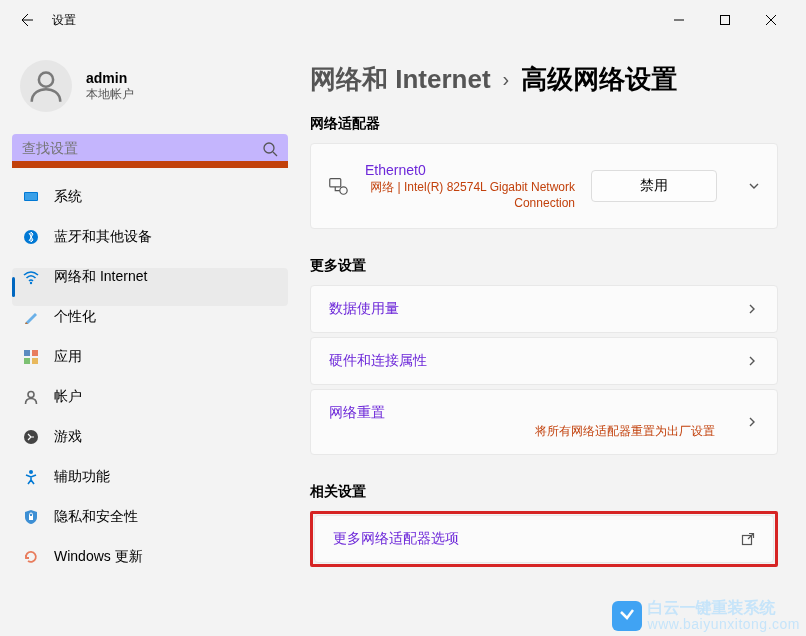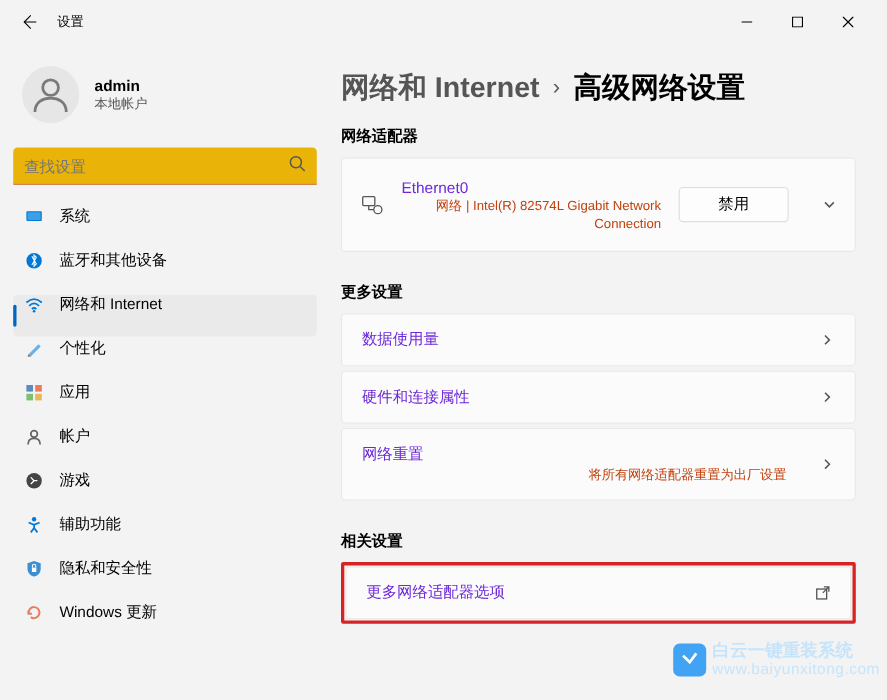--- a/index.html
+++ b/index.html
@@ -85,22 +85,22 @@
       color: #555;
     }
     .search-box {
       position: relative;
       margin-bottom: 20px;
     }
     .search-input {
       width: 100%;
       height: 34px;
       border: none;
-      border-bottom: 1px solid #c2410c;
-      background: #eab308;
+      border-bottom: 7px solid #c2410c;
+      background: #c4b5fd;
       padding: 0 40px 0 10px;
       font-size: 14px;
       outline: none;
       border-radius: 4px 4px 0 0;
     }
     .search-icon-wrap {
       position: absolute;
       right: 10px;
       top: 50%;
       transform: translateY(-50%);
@@ -209,21 +209,21 @@
     .card-sub {
       font-size: 12px;
       color: #c2410c;
       margin-top: 1px;
       text-align: right;
     }
     .card-btn {
       background: #fdfdfd;
       border: 1px solid #ddd;
       border-radius: 4px;
-      padding: 6px 35px;
+      padding: 6px 48px;
       font-size: 14px;
       cursor: pointer;
     }
     .chevron {
       width: 14px;
       height: 14px;
       display: flex;
       align-items: center;
       justify-content: center;
       color: #555;
@@ -237,21 +237,21 @@
       margin-top: 28px;
     }
     .highlight-box {
       border: 3px solid #d62424;
       border-radius: 2px;
       padding: 1px;
     }
     .watermark {
       position: absolute;
       right: 6px;
-      bottom: 20px;
+      bottom: 4px;
       display: flex;
       align-items: center;
       gap: 6px;
       opacity: 0.85;
     }
     .wm-logo {
       width: 30px;
       height: 30px;
       background: #2196f3;
       border-radius: 6px;

